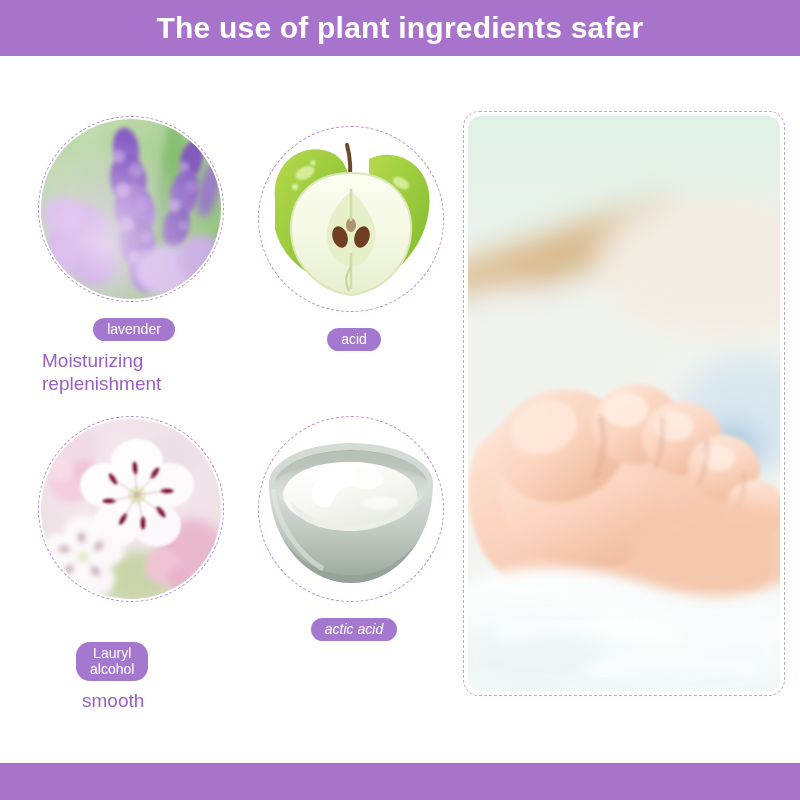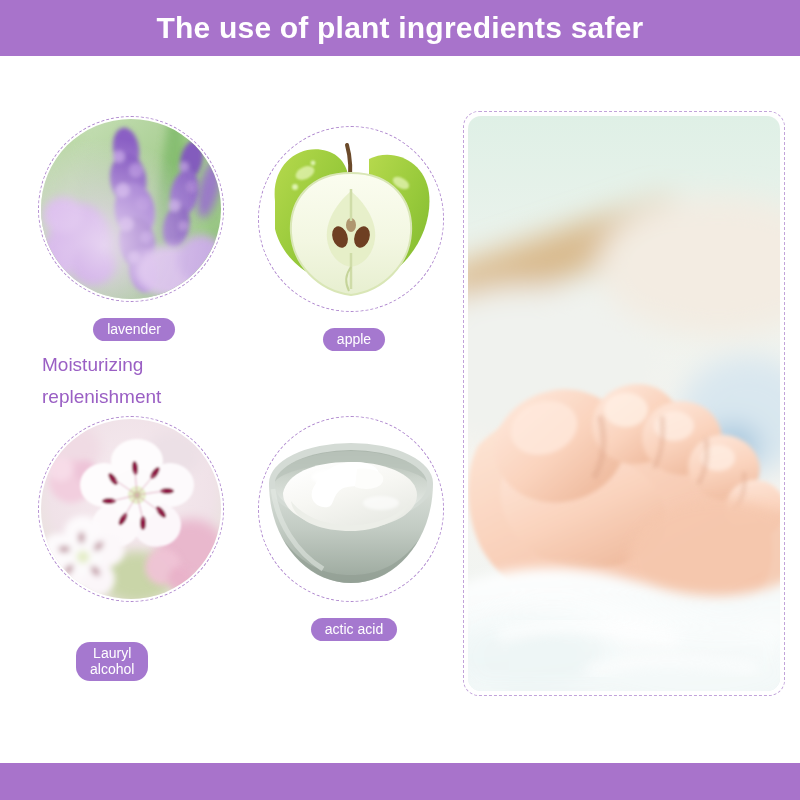--- a/index.html
+++ b/index.html
@@ -58,21 +58,21 @@
     width: 420px;
     height: 600px;
   }
   .cell {
     position: absolute;
     width: 200px;
   }
   .cell-0 { left: 0px;   top: 0px; }
   .cell-1 { left: 220px; top: 10px; }
   .cell-2 { left: 0px;   top: 300px; }
-  .cell-3 { left: 220px; top: 300px; }
+  .cell-3 { left: 220px; top: 300px; font-style: italic; }
 
   .circle-wrap {
     position: relative;
     width: 186px;
     height: 186px;
     margin: 0 auto 0 8px;
   }
   .circle-dash {
     position: absolute;
     left: 0; top: 0;
@@ -110,21 +110,21 @@
   }
   .pill-row.left-align {
     text-align: left;
     padding-left: 46px;
     margin-top: 40px;
   }
   .caption {
     margin-top: 8px;
     color: #9a5fc4;
     font-size: 19px;
-    line-height: 32px;
+    line-height: 23px;
     white-space: pre-line;
     padding-left: 8px;
   }
   .caption.centered { text-align: center; }
   .caption.left-ish2 { text-align: left; padding-left: 52px; }
   .caption.left-ish3 { text-align: left; padding-left: 12px; }
 
   
   .photo-panel {
     position: absolute;
@@ -285,21 +285,21 @@
               <ellipse cx="44" cy="44" rx="10" ry="6" fill="#e6f5b8" transform="rotate(-25 44 44)"></ellipse>
               <circle cx="34" cy="58" r="3" fill="#f2ffd6"></circle>
               <circle cx="52" cy="34" r="2.4" fill="#f2ffd6"></circle>
               <ellipse cx="140" cy="54" rx="9" ry="5" fill="#e6f5b8" transform="rotate(30 140 54)"></ellipse>
             </g>
           </svg>
         </div>
         <div class="circle-dash"></div>
       </div>
       <div class="pill-row">
-        <span class="pill">apple</span>
+        <span class="pill">acid</span>
       </div>
     </div>
 
     <div class="cell cell-2">
       <div class="circle-wrap">
         <div class="circle-img">
           <svg width="180" height="180" viewBox="0 0 180 180" xmlns="http://www.w3.org/2000/svg">
             <defs>
               <radialGradient id="flbg" cx="50%" cy="40%" r="75%">
                 <stop offset="0%" stop-color="#f7ecf0"></stop>
@@ -386,20 +386,21 @@
               <circle cx="140" cy="160" r="13" fill="#e9b2ca"></circle>
             </g>
           </svg>
         </div>
         <div class="circle-dash"></div>
       </div>
       <div class="pill-row left-align">
         <span class="pill">Lauryl
 alcohol</span>
       </div>
+      <div class="caption left-ish2">smooth</div>
     </div>
 
     <div class="cell cell-3">
       <div class="circle-wrap">
         <div class="circle-img">
           <svg width="180" height="180" viewBox="0 0 180 180" xmlns="http://www.w3.org/2000/svg">
             <defs>
               <linearGradient id="bowlout" x1="0" y1="0" x2="0" y2="1">
                 <stop offset="0%" stop-color="#d9dfd9"></stop>
                 <stop offset="45%" stop-color="#c3ccc4"></stop>

